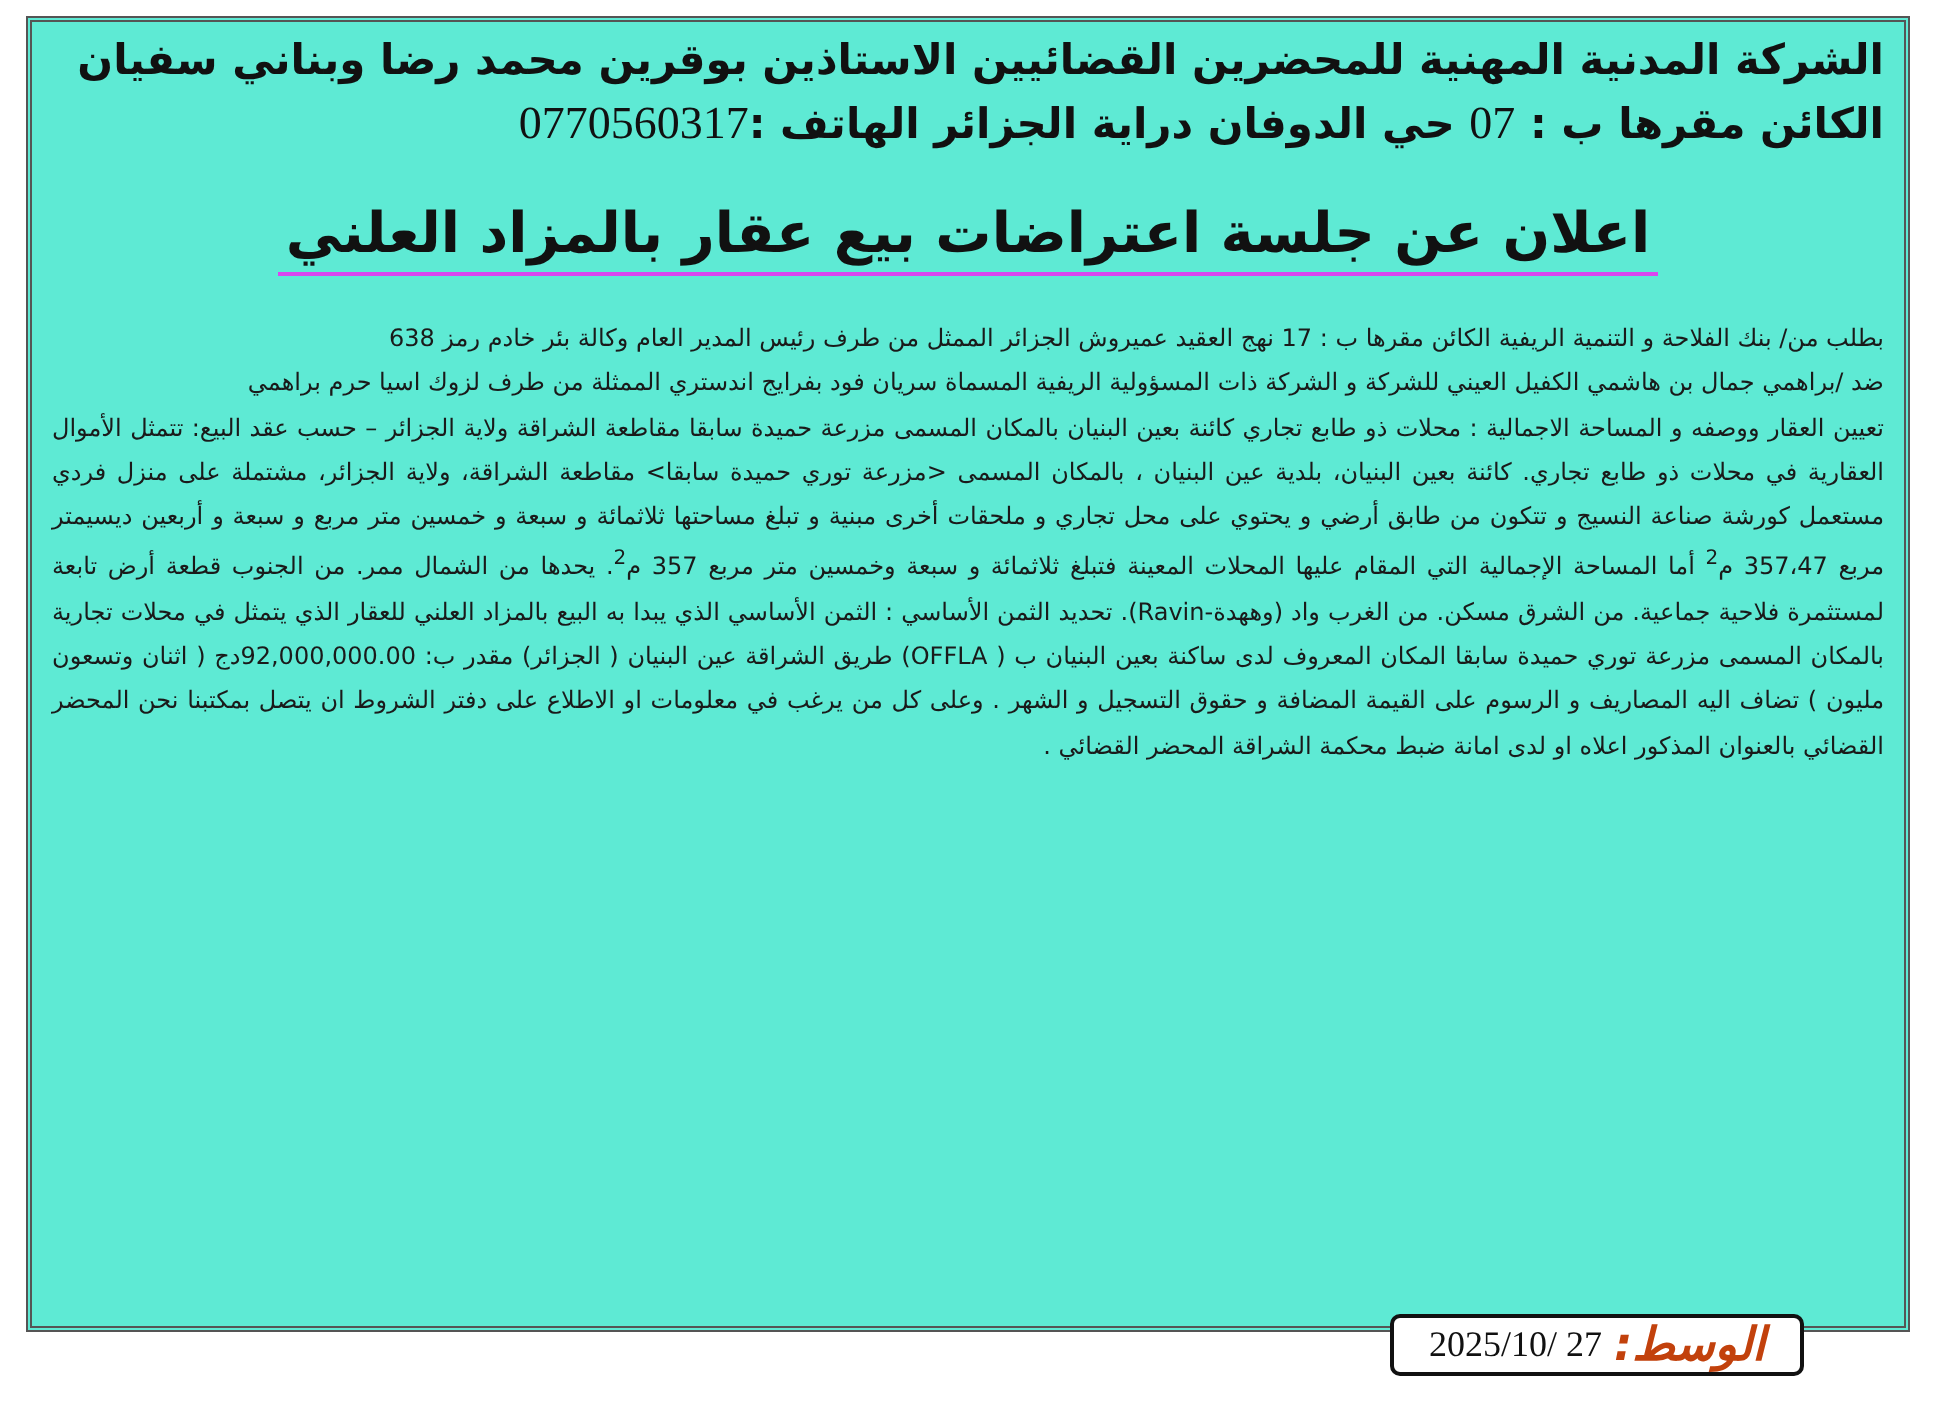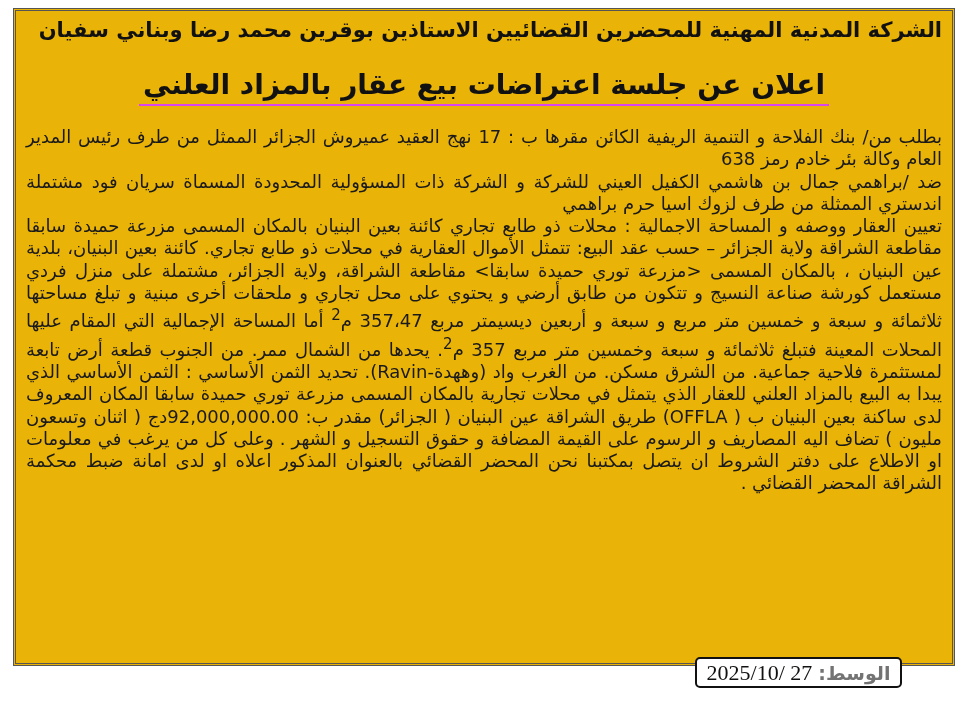--- a/index.html
+++ b/index.html
@@ -16,21 +16,21 @@
       color: #1a1a1a;
     }
     .notice-frame {
       position: absolute;
       left: 13px;
       top: 8px;
       width: 942px;
       height: 658px;
       border: 3px double #555;
       box-sizing: border-box;
-      background: #eab308;
+      background: #5eead4;
     }
     .notice-inner {
       direction: rtl;
       text-align: right;
       padding: 4px 10px 0 10px;
     }
     .header-line {
       font-weight: bold;
       font-size: 21px;
       line-height: 31px;
@@ -51,21 +51,21 @@
     .notice-title {
       display: inline-block;
       font-weight: bold;
       font-size: 28px;
       line-height: 34px;
       border-bottom: 2px solid #d946ef;
       padding: 0 4px 2px 4px;
       color: #111;
     }
     .body-text {
-      font-size: 18px;
+      font-size: 12px;
       line-height: 22.3px;
       text-align: justify;
       text-align-last: right;
     }
     .body-text p {
       margin: 0;
     }
     .date-badge {
       position: absolute;
       left: 695px;
@@ -78,44 +78,48 @@
       box-sizing: border-box;
       direction: rtl;
       display: flex;
       align-items: center;
       justify-content: center;
       gap: 6px;
       white-space: nowrap;
     }
     .date-label {
       font-weight: bold;
-      font-size: 19px;
-      color: #737373;
+      font-size: 23px;
+      color: #c2410c;
+      font-style: italic;
     }
     .date-value {
       font-family: "Liberation Serif", serif;
-      font-size: 22px;
+      font-size: 18px;
       color: #111;
       direction: ltr;
     }
   </style>
 </head>
 <body>
 
 <div class="notice-frame">
   <div class="notice-inner">
     <div class="header-line">الشركة المدنية المهنية للمحضرين القضائيين الاستاذين بوقرين محمد رضا وبناني سفيان</div>
+    <div class="header-line">
+      <span>الكائن مقرها ب : </span><span class="num">07</span><span> حي الدوفان  دراية الجزائر الهاتف :</span><span class="num">0770560317</span>
+    </div>
 
     <div class="title-wrap">
       <span class="notice-title">اعلان عن جلسة اعتراضات بيع عقار بالمزاد العلني</span>
     </div>
 
     <div class="body-text">
       <p>بطلب من/ بنك الفلاحة و التنمية الريفية الكائن مقرها ب : 17 نهج العقيد عميروش  الجزائر الممثل من طرف رئيس المدير العام وكالة بئر خادم رمز 638</p>
-      <p>ضد /براهمي جمال بن هاشمي الكفيل العيني للشركة و الشركة ذات المسؤولية المحدودة المسماة سريان فود مشتملة اندستري الممثلة من طرف لزوك اسيا حرم براهمي</p>
+      <p>ضد /براهمي جمال بن هاشمي الكفيل العيني للشركة و الشركة ذات المسؤولية الريفية المسماة سريان فود بفرايج اندستري الممثلة من طرف لزوك اسيا حرم براهمي</p>
       <p><span>تعيين العقار ووصفه و المساحة الاجمالية : محلات ذو طابع تجاري كائنة بعين البنيان بالمكان المسمى مزرعة حميدة سابقا مقاطعة الشراقة ولاية الجزائر  – حسب عقد البيع: تتمثل الأموال العقارية في محلات ذو طابع تجاري. كائنة بعين البنيان، بلدية عين البنيان ، بالمكان المسمى &lt;مزرعة توري حميدة سابقا&gt; مقاطعة الشراقة، ولاية الجزائر، مشتملة على منزل فردي مستعمل كورشة صناعة النسيج و تتكون من طابق أرضي و يحتوي على محل تجاري و ملحقات أخرى مبنية و تبلغ مساحتها ثلاثمائة و سبعة و خمسين متر مربع و سبعة و أربعين ديسيمتر مربع 357،47 م</span><sup>2</sup><span> أما المساحة الإجمالية التي المقام عليها المحلات المعينة فتبلغ ثلاثمائة و سبعة وخمسين متر مربع 357 م</span><sup>2</sup><span>. يحدها من الشمال ممر. من الجنوب قطعة أرض تابعة لمستثمرة فلاحية جماعية. من الشرق مسكن. من الغرب واد (وههدة-Ravin).  تحديد الثمن الأساسي : الثمن الأساسي الذي يبدا به البيع بالمزاد العلني للعقار الذي يتمثل في محلات تجارية بالمكان المسمى مزرعة توري حميدة سابقا المكان المعروف لدى ساكنة بعين البنيان ب ( OFFLA) طريق الشراقة عين البنيان ( الجزائر) مقدر ب: 92,000,000.00دج ( اثنان وتسعون مليون ) تضاف اليه المصاريف و الرسوم على القيمة المضافة و حقوق التسجيل و الشهر . وعلى كل من يرغب في معلومات او الاطلاع على دفتر الشروط ان يتصل بمكتبنا نحن المحضر القضائي بالعنوان المذكور اعلاه او لدى امانة ضبط  محكمة الشراقة  المحضر القضائي .</span></p>
     </div>
   </div>
 </div>
 
 <div class="date-badge">
   <span class="date-label">الوسط:</span>
   <span class="date-value">2025/10/ 27</span>
 </div>
 

